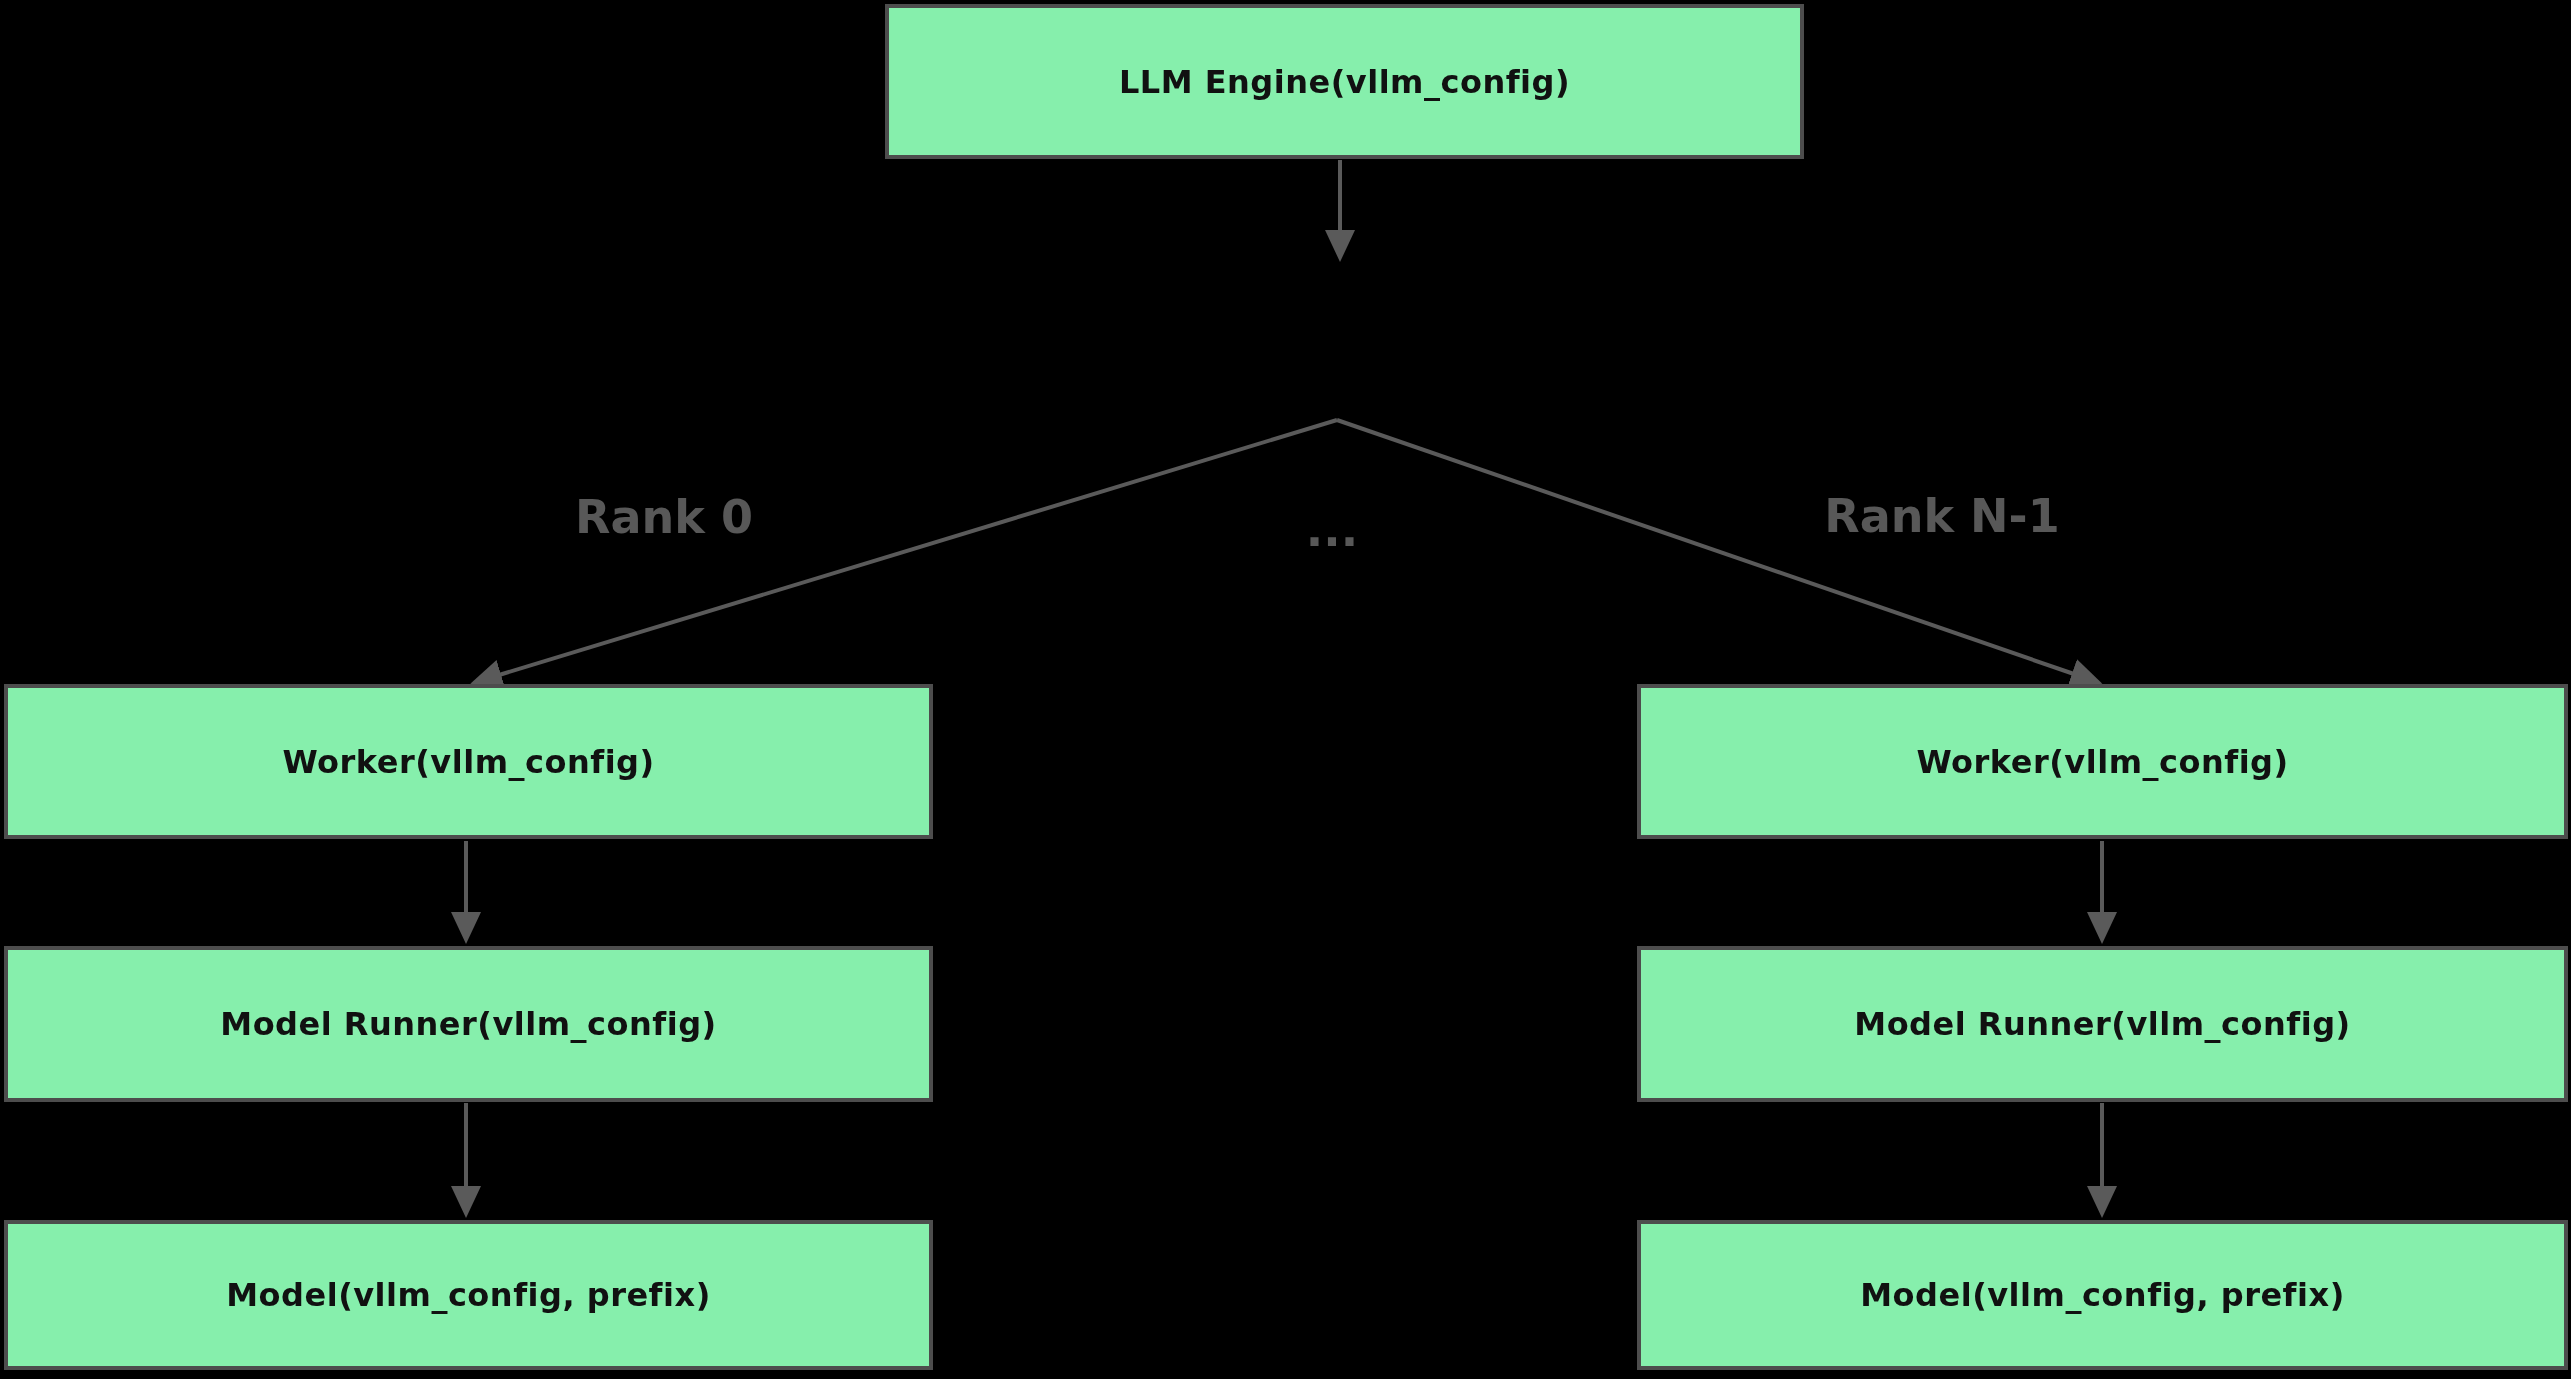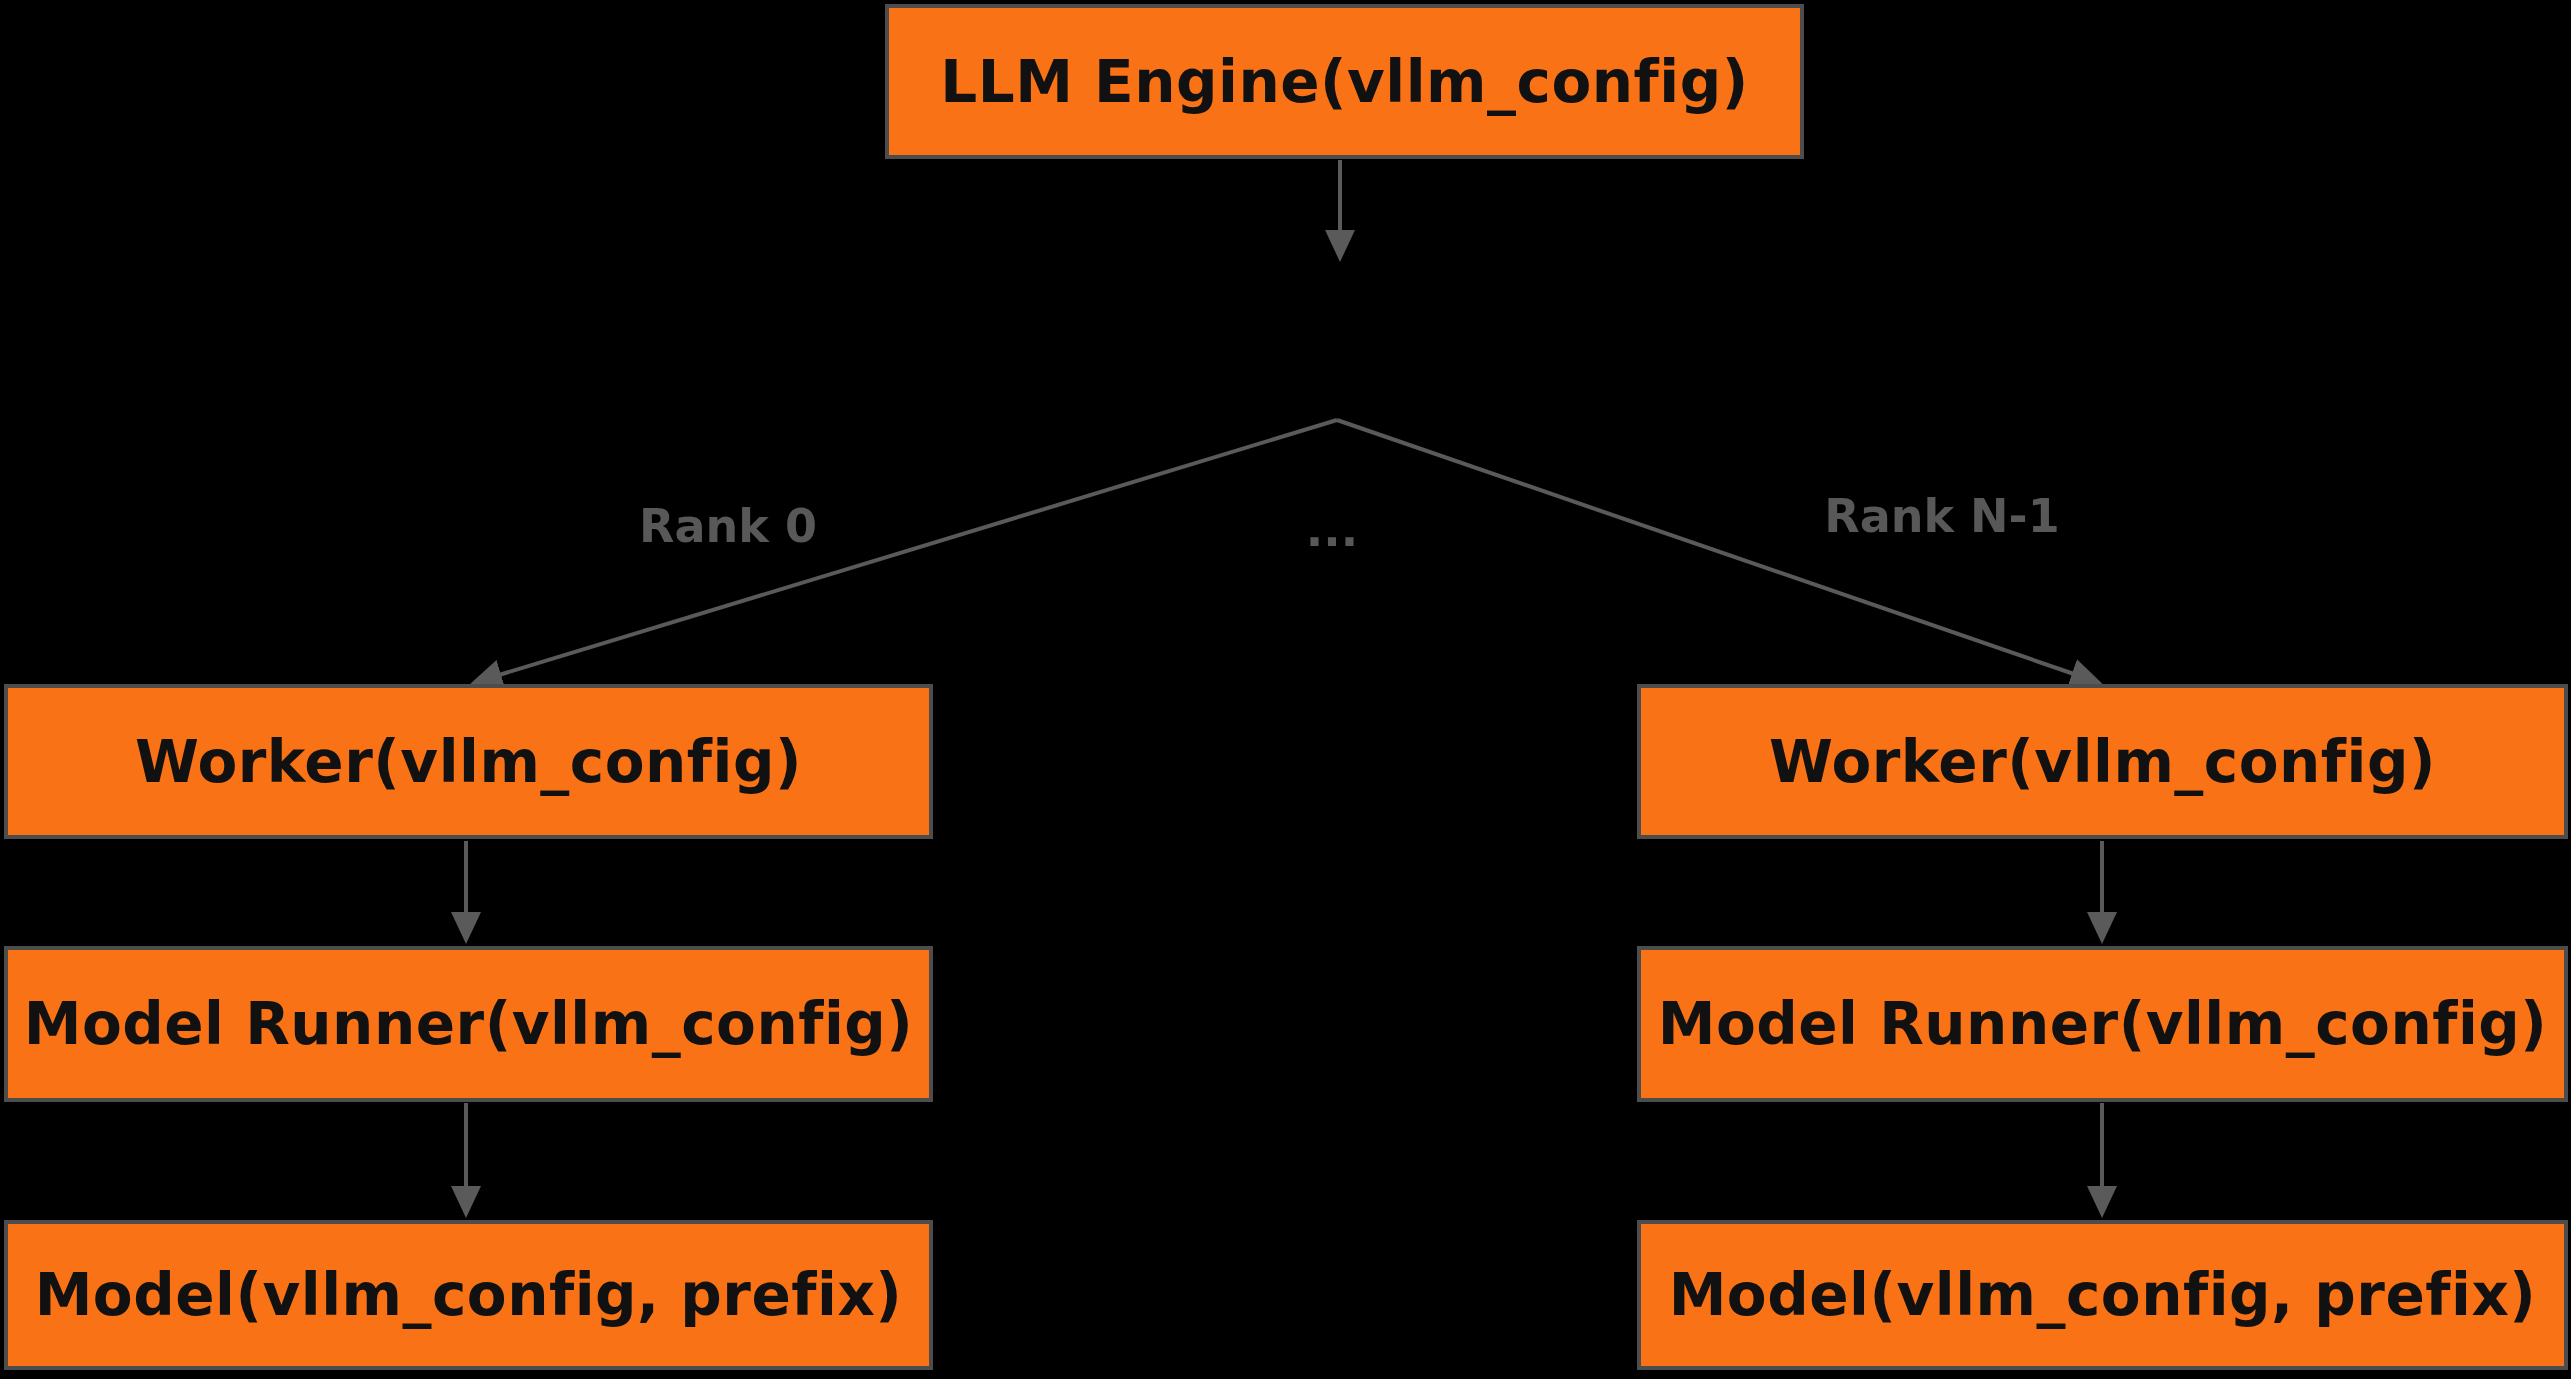--- a/index.html
+++ b/index.html
@@ -24,27 +24,27 @@
     pointer-events: none;
   }
   .edges-layer path.edge-line {
     stroke: #5a5a5a;
     stroke-width: 4;
     fill: none;
   }
   .node {
     position: absolute;
     box-sizing: border-box;
-    background: #f97316;
+    background: #86efac;
     border: 4px solid #4d4d4d;
     display: flex;
     align-items: center;
     justify-content: center;
     color: #111111;
-    font-size: 58px;
+    font-size: 32px;
     font-weight: 600;
     letter-spacing: 0.5px;
     white-space: nowrap;
     text-align: center;
   }
   .edge-label {
     position: absolute;
     transform: translate(-50%, -50%);
     color: #585858;
     font-size: 46px;
@@ -54,21 +54,21 @@
   
   #node-llm-engine      { left: 885px;  top: 4px;    width: 919px; height: 155px; }
   #node-executor        { left: 885px;  top: 265px;  width: 919px; height: 153px; }
   #node-worker-left     { left: 4px;    top: 684px;  width: 929px; height: 155px; }
   #node-worker-right    { left: 1637px; top: 684px;  width: 931px; height: 155px; }
   #node-model-runner-left  { left: 4px;    top: 946px;  width: 929px; height: 156px; }
   #node-model-runner-right { left: 1637px; top: 946px;  width: 931px; height: 156px; }
   #node-model-left      { left: 4px;    top: 1220px; width: 929px; height: 150px; }
   #node-model-right     { left: 1637px; top: 1220px; width: 931px; height: 150px; }
 
-  #label-rank0   { left: 728px;  top: 517px; margin-top: 9px; }
+  #label-rank0   { left: 664px;  top: 517px; }
   #label-middle  { left: 1332px; top: 530px; }
   #label-rankn   { left: 1942px; top: 516px; }
 </style>
 </head>
 <body>
 
 <div id="canvas">
 
   <svg class="edges-layer" viewBox="0 0 2571 1379" xmlns="http://www.w3.org/2000/svg">
     <defs>

